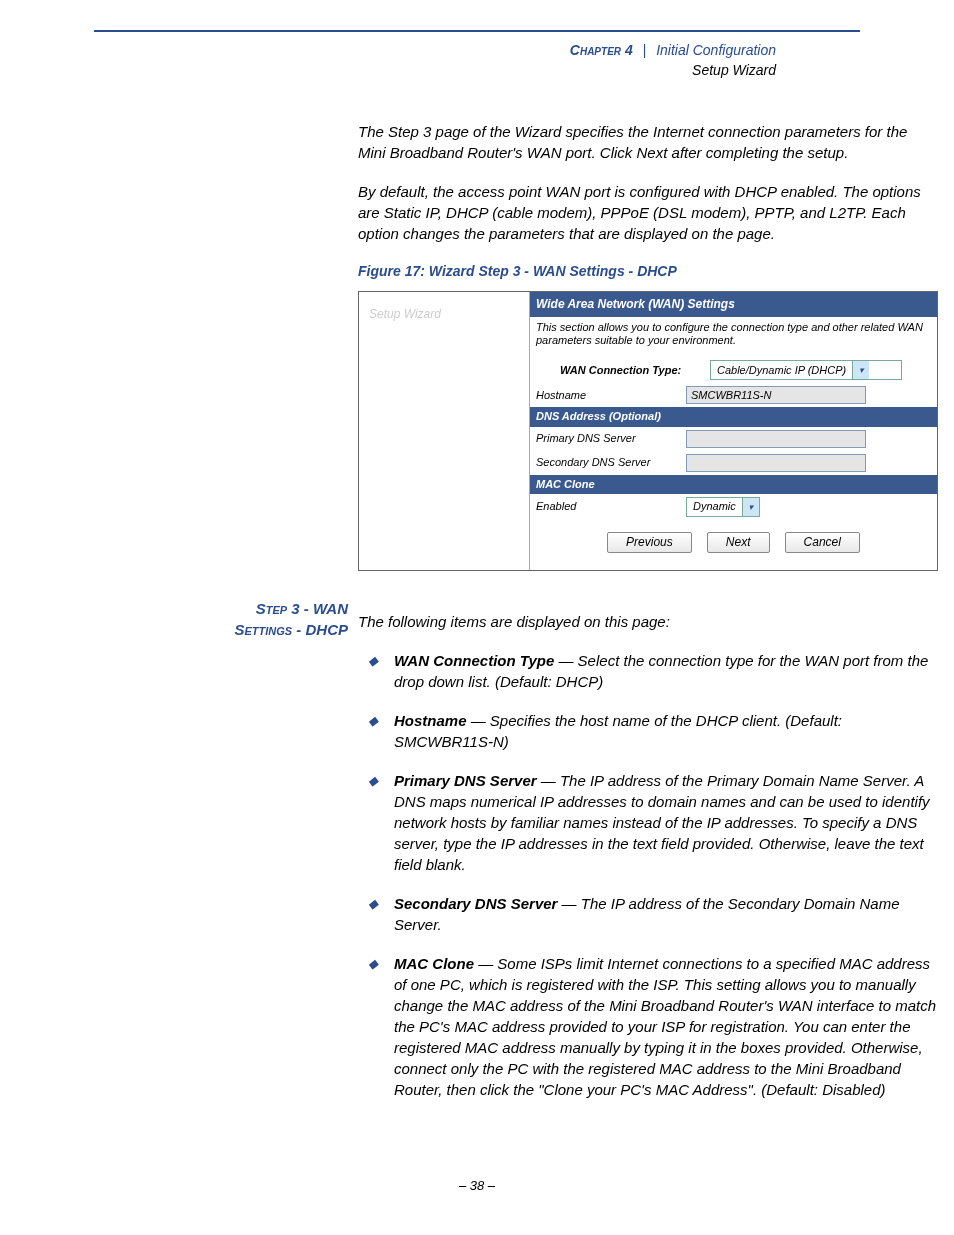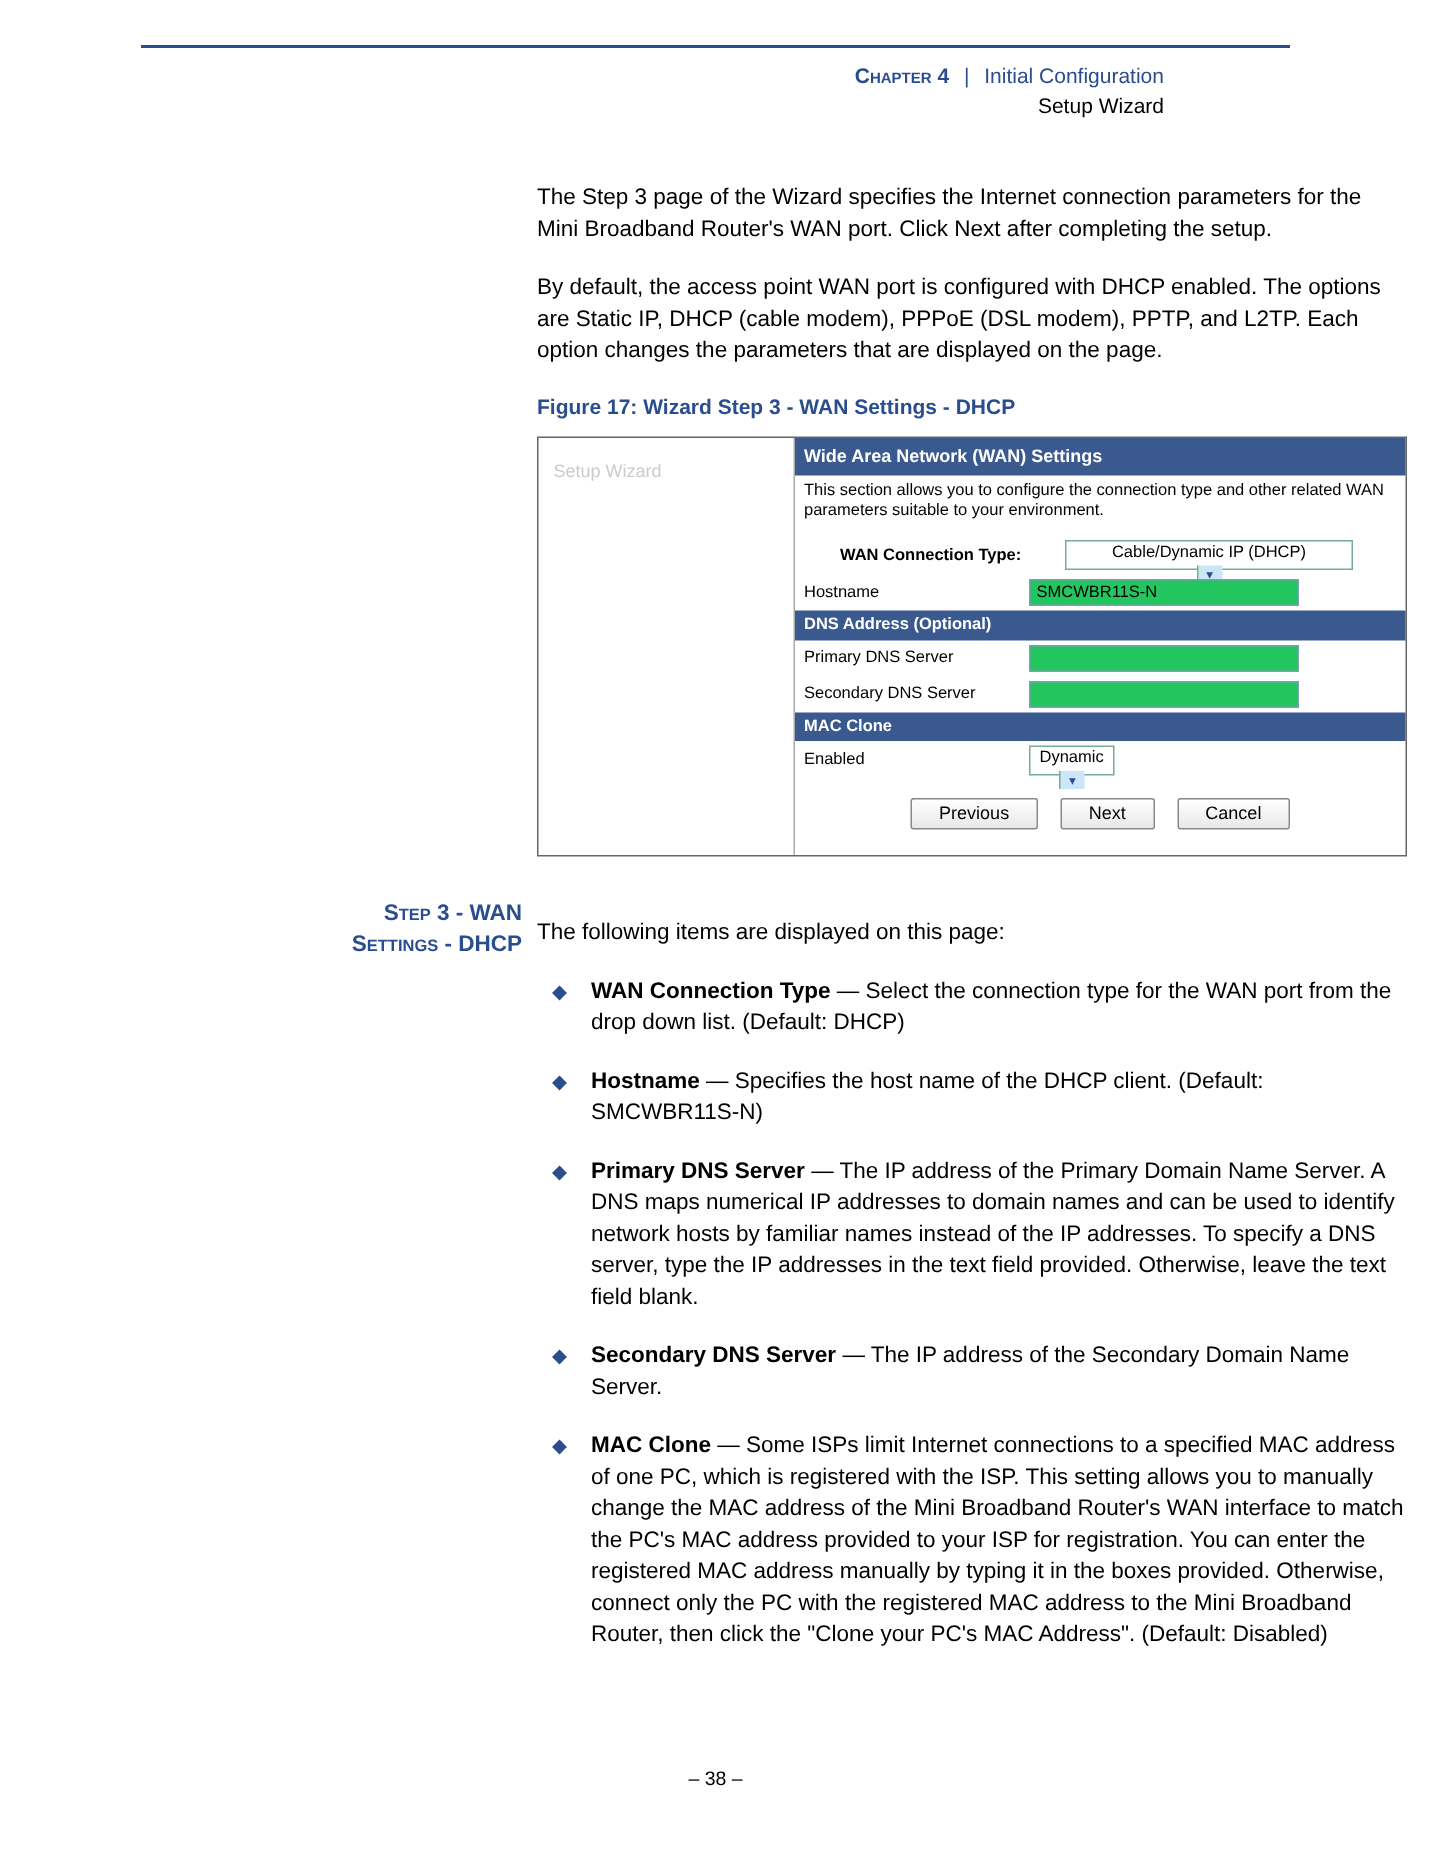--- a/index.html
+++ b/index.html
@@ -8,20 +8,21 @@
     background: #ffffff;
     font-family: Verdana, Arial, sans-serif;
     color: #000;
   }
   .page {
     width: 766px;
     margin: 0 auto;
     position: relative;
     box-sizing: border-box;
     padding: 0 84px 40px 84px;
+    font-style: italic;
   }
   .hr-top {
     position: absolute;
     left: 0;
     right: 0;
     top: 30px;
     height: 2px;
     background: #2a4d8f;
   }
   .header {
@@ -128,39 +129,38 @@
     font-size: 11px;
     padding: 2px 6px;
   }
   .fake-select {
     display: inline-flex;
     align-items: center;
     border: 1px solid #7a9;
     background: #fff;
     height: 18px;
     font-size: 11px;
-    flex-direction: column;
   }
   .fake-select .sel-text {
     padding: 0 6px;
   }
   .fake-select .sel-arrow {
     width: 16px;
     height: 100%;
     background: #cde6f7;
     border-left: 1px solid #7a9;
     display: flex;
     align-items: center;
     justify-content: center;
     color: #2a4d8f;
     font-size: 9px;
   }
   .fake-input {
     border: 1px solid #7f9db9;
-    background: #22c55e;
+    background: #e5e5e5;
     height: 16px;
     width: 170px;
     font-size: 11px;
     padding: 0 4px;
     display: inline-flex;
     align-items: center;
   }
   .button-row {
     text-align: center;
     padding: 12px 0 14px 0;

